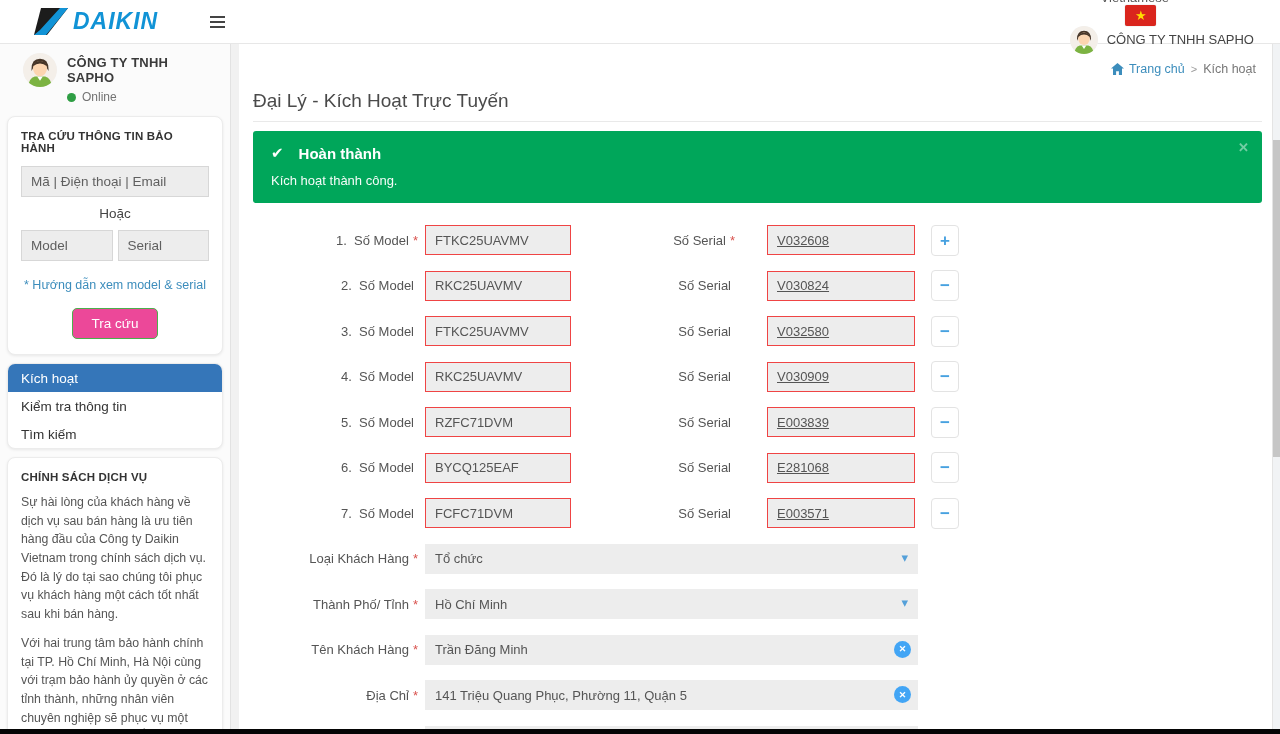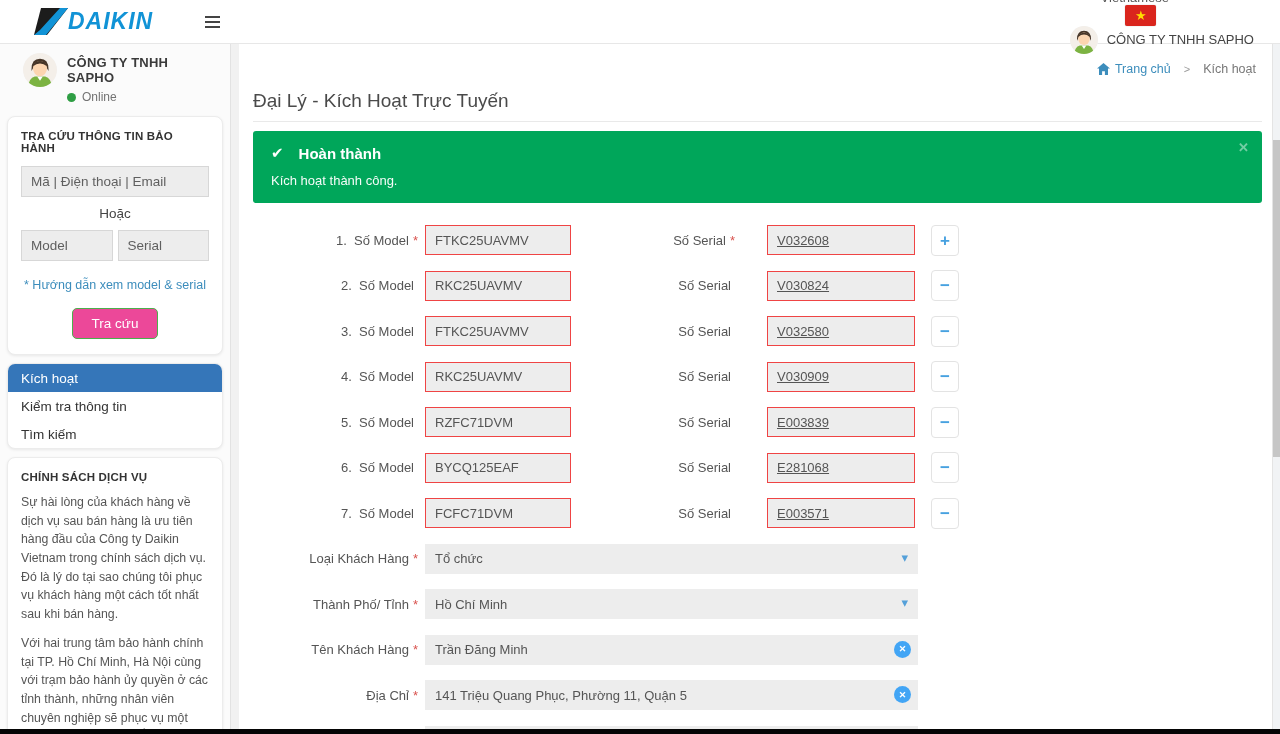--- a/index.html
+++ b/index.html
@@ -3,21 +3,21 @@
 <meta charset="utf-8">
 <style>
   * { margin:0; padding:0; box-sizing:border-box; }
   html,body { width:1280px; height:734px; overflow:hidden; background:#f1f1f1;
     font-family:"Liberation Sans","DejaVu Sans",sans-serif; }
   .page { position:relative; width:1280px; height:734px; }
 
   
   .topbar { position:absolute; top:0; left:0; width:1280px; height:44px; background:#fff;
     border-bottom:1px solid #e7e7e7; display:flex; align-items:center; z-index:5; }
-  .brand { display:flex; align-items:center; margin-left:34px; }
+  .brand { display:flex; align-items:center; margin-left:34px; gap:5px; }
   .brand-text { font-size:23px; font-weight:bold; font-style:italic; color:#1193d6; letter-spacing:1px; }
   .hamburger { margin-left:48px; width:22px; height:18px; display:flex; flex-direction:column;
     justify-content:center; gap:3px; cursor:pointer; background:none; border:none; }
   .hamburger span { display:block; width:15px; height:2px; background:#444; margin:0 auto; }
   .topbar-right { margin-left:auto; margin-right:26px; display:flex; align-items:center;flex-direction:column; }
   .lang-label { font-size:13px; color:#555; margin-right:12px; }
   .flag { width:31px; height:21px; background:#da251d; border-radius:2px; display:flex;
     align-items:center; justify-content:center; color:#ffde00; font-size:13px; line-height:1;
     box-shadow:0 0 1px rgba(0,0,0,.4); }
   .top-user { display:flex; align-items:center; margin-left:42px; gap:9px; }
@@ -52,21 +52,21 @@
   .menu-item { font-size:13.5px; color:#333; padding:6px 13px; height:28px; display:flex;
     align-items:center; cursor:pointer; }
   .menu-item.active { background:#3576b9; color:#fff; }
   .policy-card { margin-top:8px; padding:13px 13px 12px; }
   .policy-card p { font-size:12.3px; color:#555; line-height:1.52; margin-top:10px; }
 
   
   .content { position:absolute; top:44px; left:239px; width:1033px; height:690px; background:#fff;
     padding:0 10px 0 14px; }
   .breadcrumb { position:absolute; top:18px; right:16px; display:flex; align-items:center;
-    gap:13px; font-size:12.5px; }
+    gap:6px; font-size:12.5px; }
   .breadcrumb a { color:#3c8dbc; text-decoration:none; display:flex; align-items:center; gap:5px; }
   .crumb-sep { color:#9a9a9a; font-size:11px; }
   .crumb-current { color:#777; }
   .page-title { font-size:19px; font-weight:400; color:#4a4a4a; margin-top:46px;
     padding-bottom:9px; border-bottom:1px solid #e9e9e9; }
   .alert { position:relative; margin-top:9px; background:#00a65a; border-radius:3px;
     color:#fff; padding:13px 18px 15px; }
   .alert-head { display:flex; align-items:center; gap:15px; }
   .alert-check { font-size:15px; }
   .alert-title { font-size:15px; font-weight:bold; }

